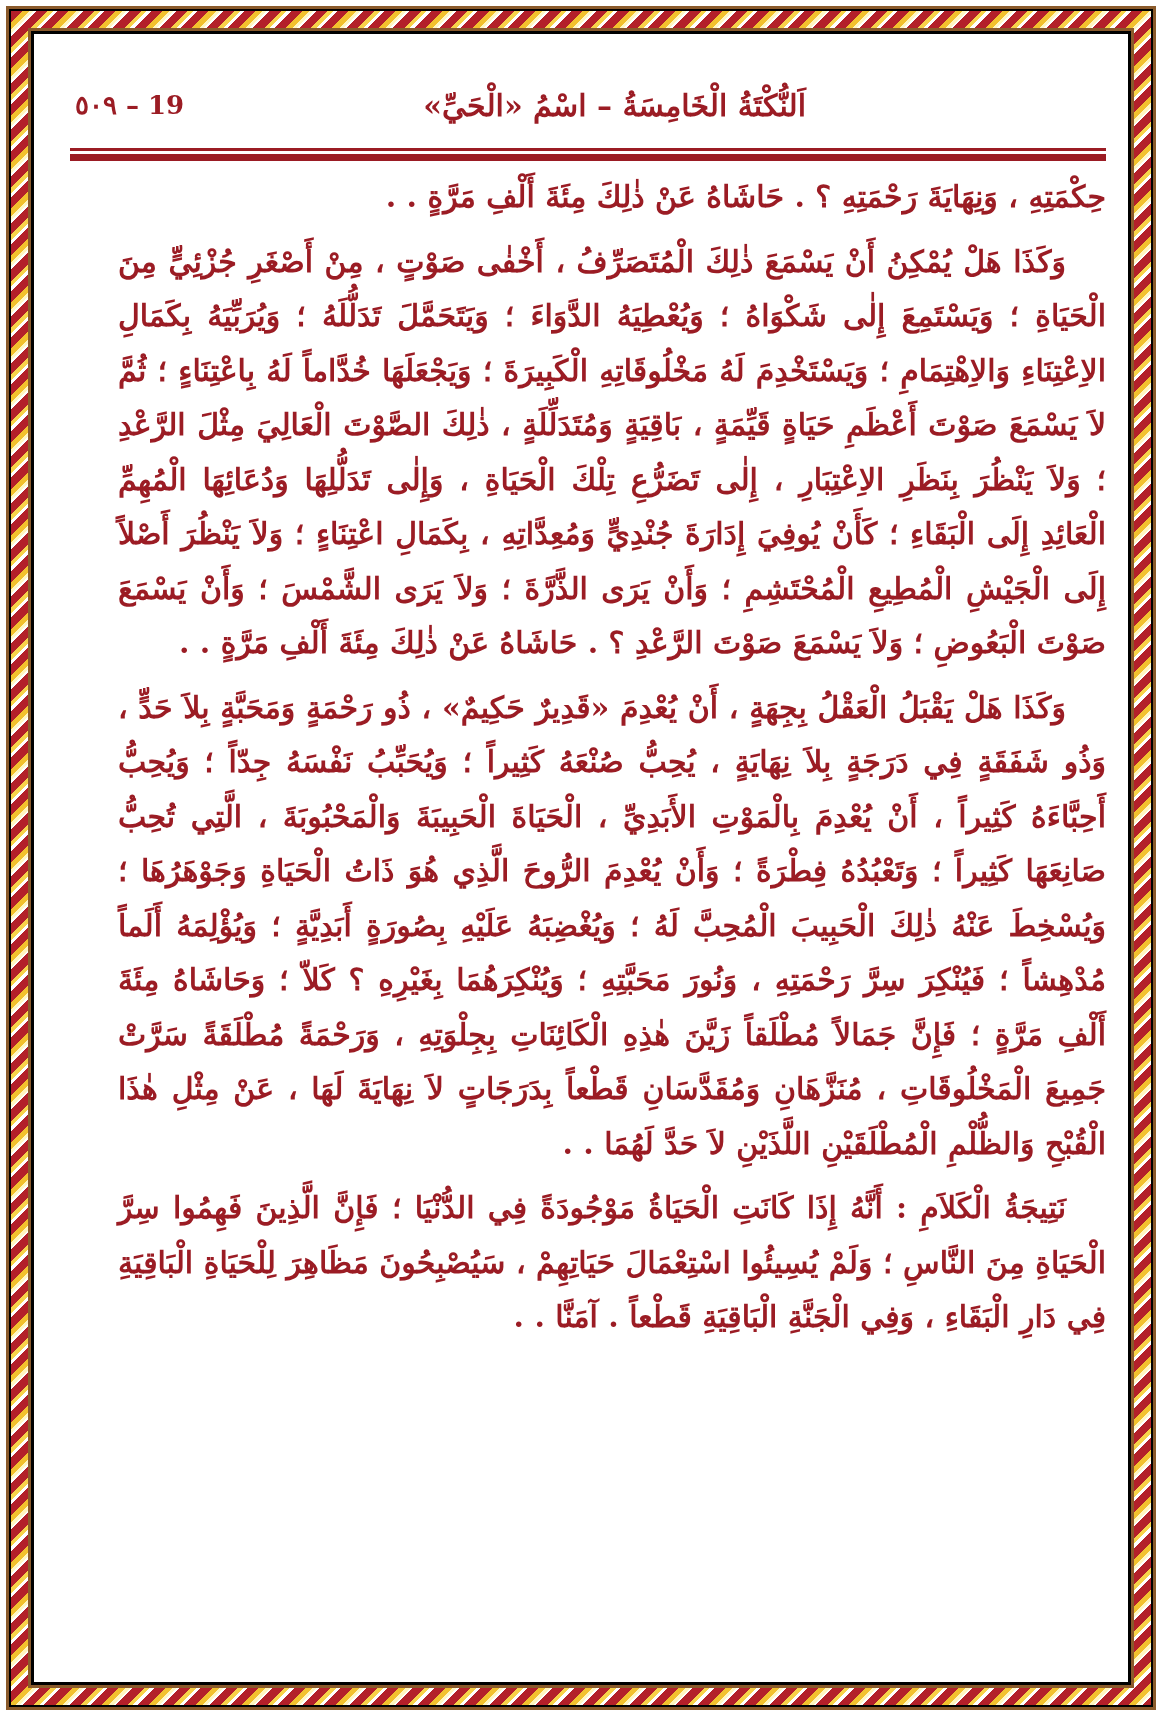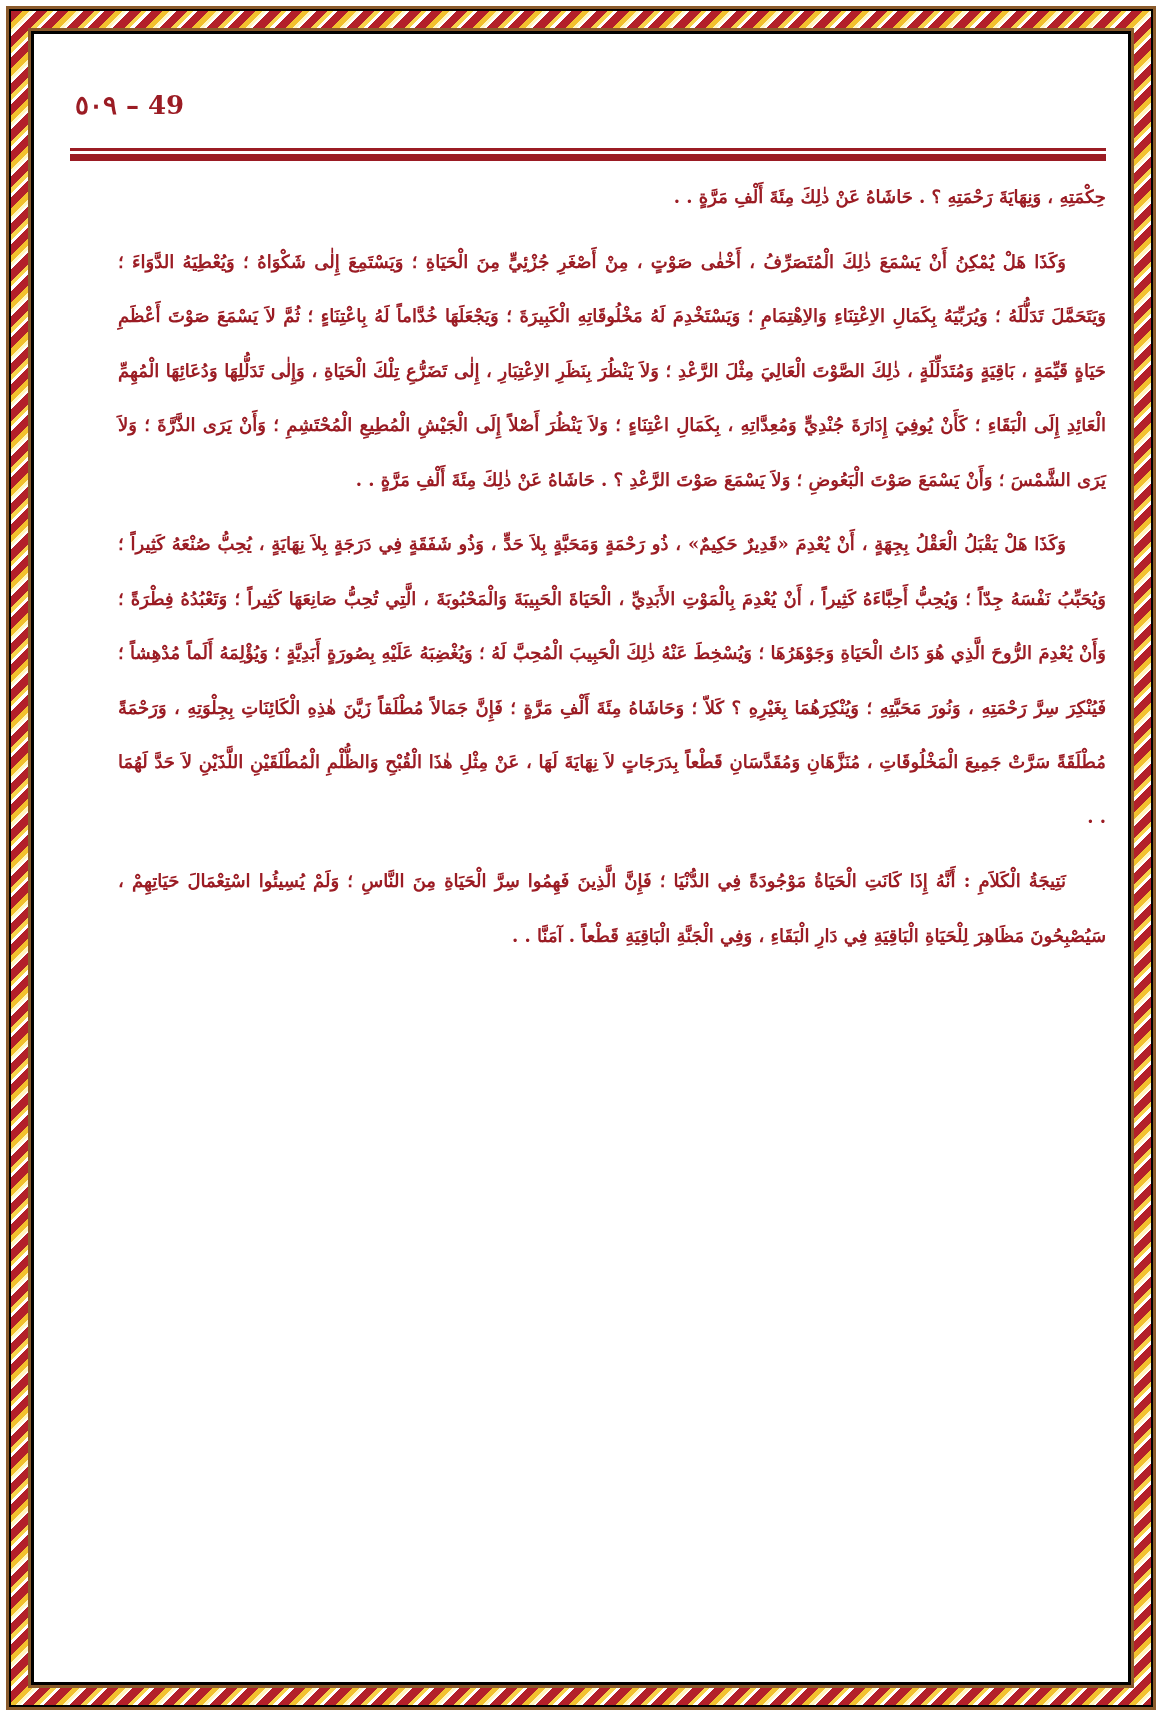--- a/index.html
+++ b/index.html
@@ -100,39 +100,40 @@
       background: #9b1c24;
     }
     .body {
       position: absolute;
       top: 110px;
       left: 0; right: 0;
     }
     .para {
       font-family: "DejaVu Serif", serif;
       font-weight: bold;
-      font-size: 18px;
+      font-size: 30px;
       line-height: 54.5px;
       text-align: justify;
       margin: 0 0 10px 0;
     }
     .para.indent { text-indent: 40px; margin-left: 48px; }
   </style>
 </head>
 <body>
 
 <div class="frame-outer"></div>
 <div class="frame-band"></div>
 <div class="frame-inner-line"></div>
 
 <div class="page"></div>
 
 <div class="content">
   <div class="header">
-    <div class="header-page">49 – ٥٠٩</div>
+    <div class="header-title">اَلنُّكْتَةُ الْخَامِسَةُ – اسْمُ «الْحَيِّ»</div>
+    <div class="header-page">19 – ٥٠٩</div>
     <div class="header-rule-thin"></div>
     <div class="header-rule-thick"></div>
   </div>
 
   <div class="body">
     <p class="para">حِكْمَتِهِ ، وَنِهَايَةَ رَحْمَتِهِ ؟ . حَاشَاهُ عَنْ ذٰلِكَ مِئَةَ أَلْفِ مَرَّةٍ . .</p>
     <p class="para indent">وَكَذَا هَلْ يُمْكِنُ أَنْ يَسْمَعَ ذٰلِكَ الْمُتَصَرِّفُ ، أَخْفٰى صَوْتٍ ، مِنْ أَصْغَرِ جُزْئِيٍّ مِنَ الْحَيَاةِ ؛ وَيَسْتَمِعَ إِلٰى شَكْوَاهُ ؛ وَيُعْطِيَهُ الدَّوَاءَ ؛ وَيَتَحَمَّلَ تَدَلُّلَهُ ؛ وَيُرَبِّيَهُ بِكَمَالِ الاِعْتِنَاءِ وَالاِهْتِمَامِ ؛ وَيَسْتَخْدِمَ لَهُ مَخْلُوقَاتِهِ الْكَبِيرَةَ ؛ وَيَجْعَلَهَا خُدَّاماً لَهُ بِاعْتِنَاءٍ ؛ ثُمَّ لاَ يَسْمَعَ صَوْتَ أَعْظَمِ حَيَاةٍ قَيِّمَةٍ ، بَاقِيَةٍ وَمُتَدَلِّلَةٍ ، ذٰلِكَ الصَّوْتَ الْعَالِيَ مِثْلَ الرَّعْدِ ؛ وَلاَ يَنْظُرَ بِنَظَرِ الاِعْتِبَارِ ، إِلٰى تَضَرُّعِ تِلْكَ الْحَيَاةِ ، وَإِلٰى تَدَلُّلِهَا وَدُعَائِهَا الْمُهِمِّ الْعَائِدِ إِلَى الْبَقَاءِ ؛ كَأَنْ يُوفِيَ إِدَارَةَ جُنْدِيٍّ وَمُعِدَّاتِهِ ، بِكَمَالِ اعْتِنَاءٍ ؛ وَلاَ يَنْظُرَ أَصْلاً إِلَى الْجَيْشِ الْمُطِيعِ الْمُحْتَشِمِ ؛ وَأَنْ يَرَى الذَّرَّةَ ؛ وَلاَ يَرَى الشَّمْسَ ؛ وَأَنْ يَسْمَعَ صَوْتَ الْبَعُوضِ ؛ وَلاَ يَسْمَعَ صَوْتَ الرَّعْدِ ؟ . حَاشَاهُ عَنْ ذٰلِكَ مِئَةَ أَلْفِ مَرَّةٍ . .</p>
     <p class="para indent">وَكَذَا هَلْ يَقْبَلُ الْعَقْلُ بِجِهَةٍ ، أَنْ يُعْدِمَ «قَدِيرٌ حَكِيمٌ» ، ذُو رَحْمَةٍ وَمَحَبَّةٍ بِلاَ حَدٍّ ، وَذُو شَفَقَةٍ فِي دَرَجَةٍ بِلاَ نِهَايَةٍ ، يُحِبُّ صُنْعَهُ كَثِيراً ؛ وَيُحَبِّبُ نَفْسَهُ جِدّاً ؛ وَيُحِبُّ أَحِبَّاءَهُ كَثِيراً ، أَنْ يُعْدِمَ بِالْمَوْتِ الأَبَدِيِّ ، الْحَيَاةَ الْحَبِيبَةَ وَالْمَحْبُوبَةَ ، الَّتِي تُحِبُّ صَانِعَهَا كَثِيراً ؛ وَتَعْبُدُهُ فِطْرَةً ؛ وَأَنْ يُعْدِمَ الرُّوحَ الَّذِي هُوَ ذَاتُ الْحَيَاةِ وَجَوْهَرُهَا ؛ وَيُسْخِطَ عَنْهُ ذٰلِكَ الْحَبِيبَ الْمُحِبَّ لَهُ ؛ وَيُغْضِبَهُ عَلَيْهِ بِصُورَةٍ أَبَدِيَّةٍ ؛ وَيُؤْلِمَهُ أَلَماً مُدْهِشاً ؛ فَيُنْكِرَ سِرَّ رَحْمَتِهِ ، وَنُورَ مَحَبَّتِهِ ؛ وَيُنْكِرَهُمَا بِغَيْرِهِ ؟ كَلاّ ؛ وَحَاشَاهُ مِئَةَ أَلْفِ مَرَّةٍ ؛ فَإِنَّ جَمَالاً مُطْلَقاً زَيَّنَ هٰذِهِ الْكَائِنَاتِ بِجِلْوَتِهِ ، وَرَحْمَةً مُطْلَقَةً سَرَّتْ جَمِيعَ الْمَخْلُوقَاتِ ، مُنَزَّهَانِ وَمُقَدَّسَانِ قَطْعاً بِدَرَجَاتٍ لاَ نِهَايَةَ لَهَا ، عَنْ مِثْلِ هٰذَا الْقُبْحِ وَالظُّلْمِ الْمُطْلَقَيْنِ اللَّذَيْنِ لاَ حَدَّ لَهُمَا . .</p>
     <p class="para indent">نَتِيجَةُ الْكَلاَمِ : أَنَّهُ إِذَا كَانَتِ الْحَيَاةُ مَوْجُودَةً فِي الدُّنْيَا ؛ فَإِنَّ الَّذِينَ فَهِمُوا سِرَّ الْحَيَاةِ مِنَ النَّاسِ ؛ وَلَمْ يُسِيئُوا اسْتِعْمَالَ حَيَاتِهِمْ ، سَيُصْبِحُونَ مَظَاهِرَ لِلْحَيَاةِ الْبَاقِيَةِ فِي دَارِ الْبَقَاءِ ، وَفِي الْجَنَّةِ الْبَاقِيَةِ قَطْعاً . آمَنَّا . .</p>
   </div>

